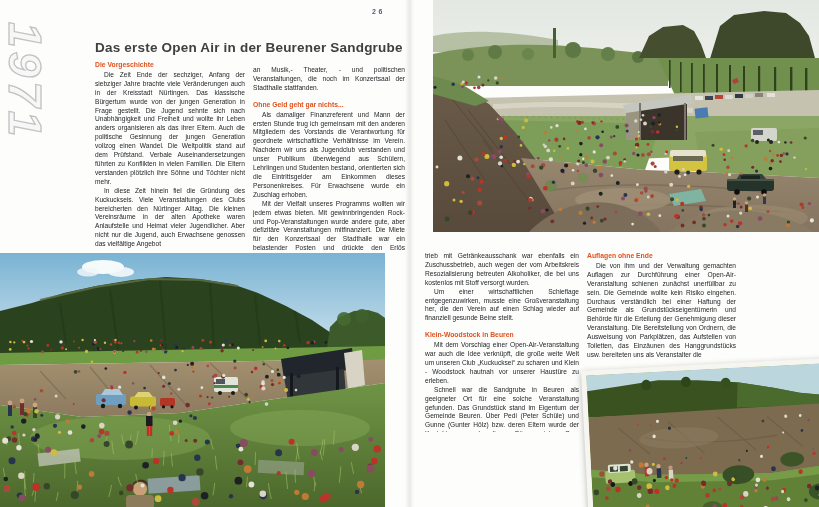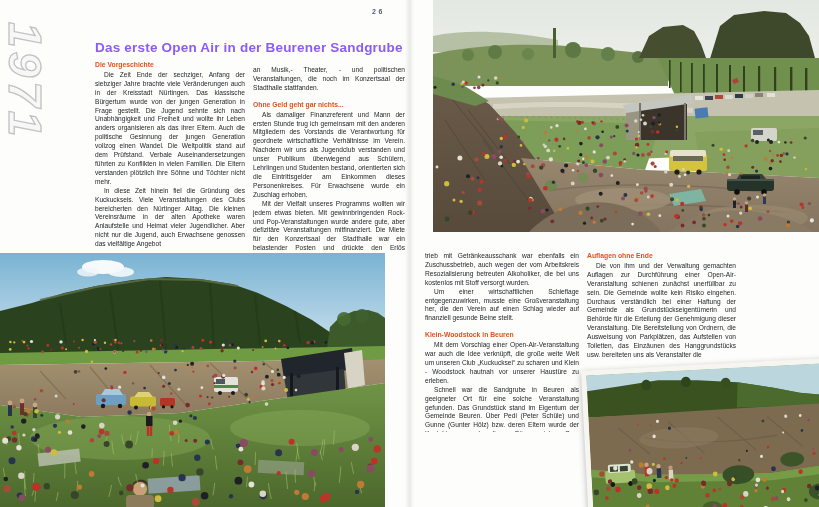--- a/index.html
+++ b/index.html
@@ -6,21 +6,21 @@
   .spread{position:relative;width:819px;height:507px;background:#fdfdfc;overflow:hidden;
           font-family:"Liberation Sans",sans-serif;}
   .fold{position:absolute;left:405px;top:0;width:9px;height:100%;z-index:1;
         background:linear-gradient(90deg,rgba(0,0,0,0) 0%,rgba(0,0,0,0.08) 52%,rgba(0,0,0,0) 100%);}
   .year{position:absolute;left:52px;top:22px;z-index:2;transform-origin:0 0;transform:rotate(90deg);
         font-size:46px;font-weight:bold;font-style:italic;letter-spacing:4px;
         color:#f7f7f7;-webkit-text-stroke:1.3px #c2c2c2;}
   .pagenum{position:absolute;left:372px;top:8px;z-index:2;font-size:7px;font-weight:bold;
            letter-spacing:2.5px;color:#4f5f7a;}
   .title{position:absolute;left:95px;top:40px;width:330px;margin:0;z-index:2;
-         font-size:13.5px;font-weight:bold;color:#8b5cf6;letter-spacing:0.2px;}
+         font-size:13.5px;font-weight:bold;color:#404040;letter-spacing:0.2px;}
   .col{position:absolute;z-index:2;font-size:6.6px;line-height:8.9px;text-align:justify;
        color:#23262a;overflow:hidden;}
   .col p{margin:0;}
   .col p.ind{text-indent:9px;}
   .col h2{margin:0 0 1px 0;font-size:6.8px;font-weight:bold;color:#e0511e;}
   .col h2.gap{margin-top:8px;}
   .col1{left:95px;top:61px;width:150px;height:192px;}
   .col2{left:253px;top:61px;width:152px;height:191px;}
   .col2 p:first-child{margin-top:5px;}
   .col3{left:425px;top:252px;width:154px;height:180px;}

